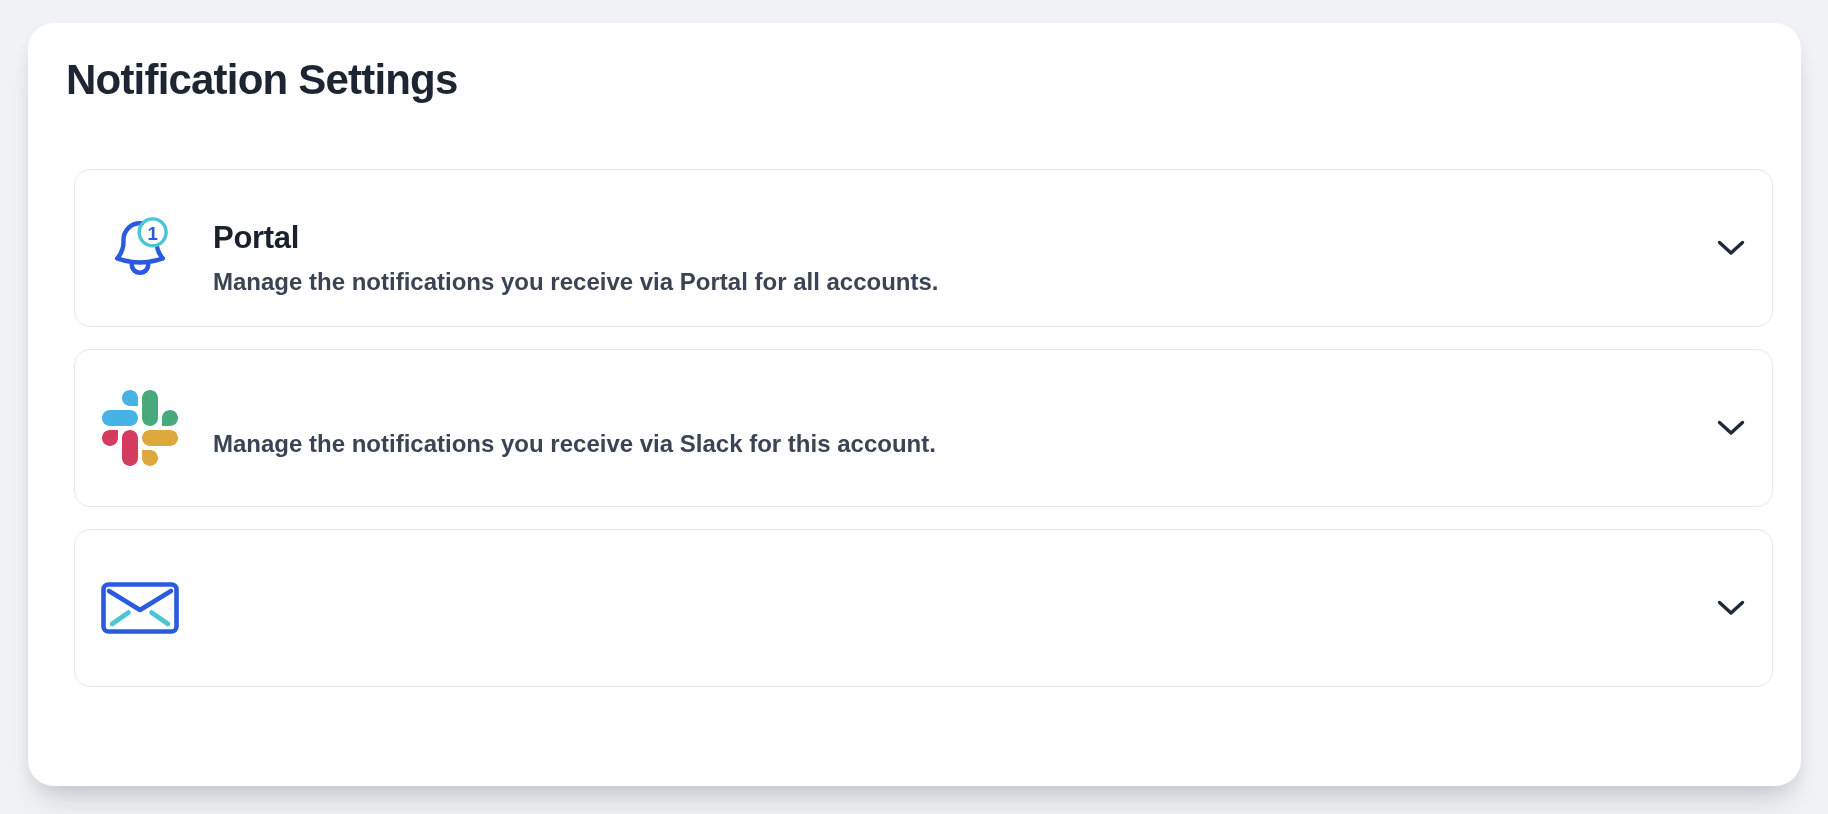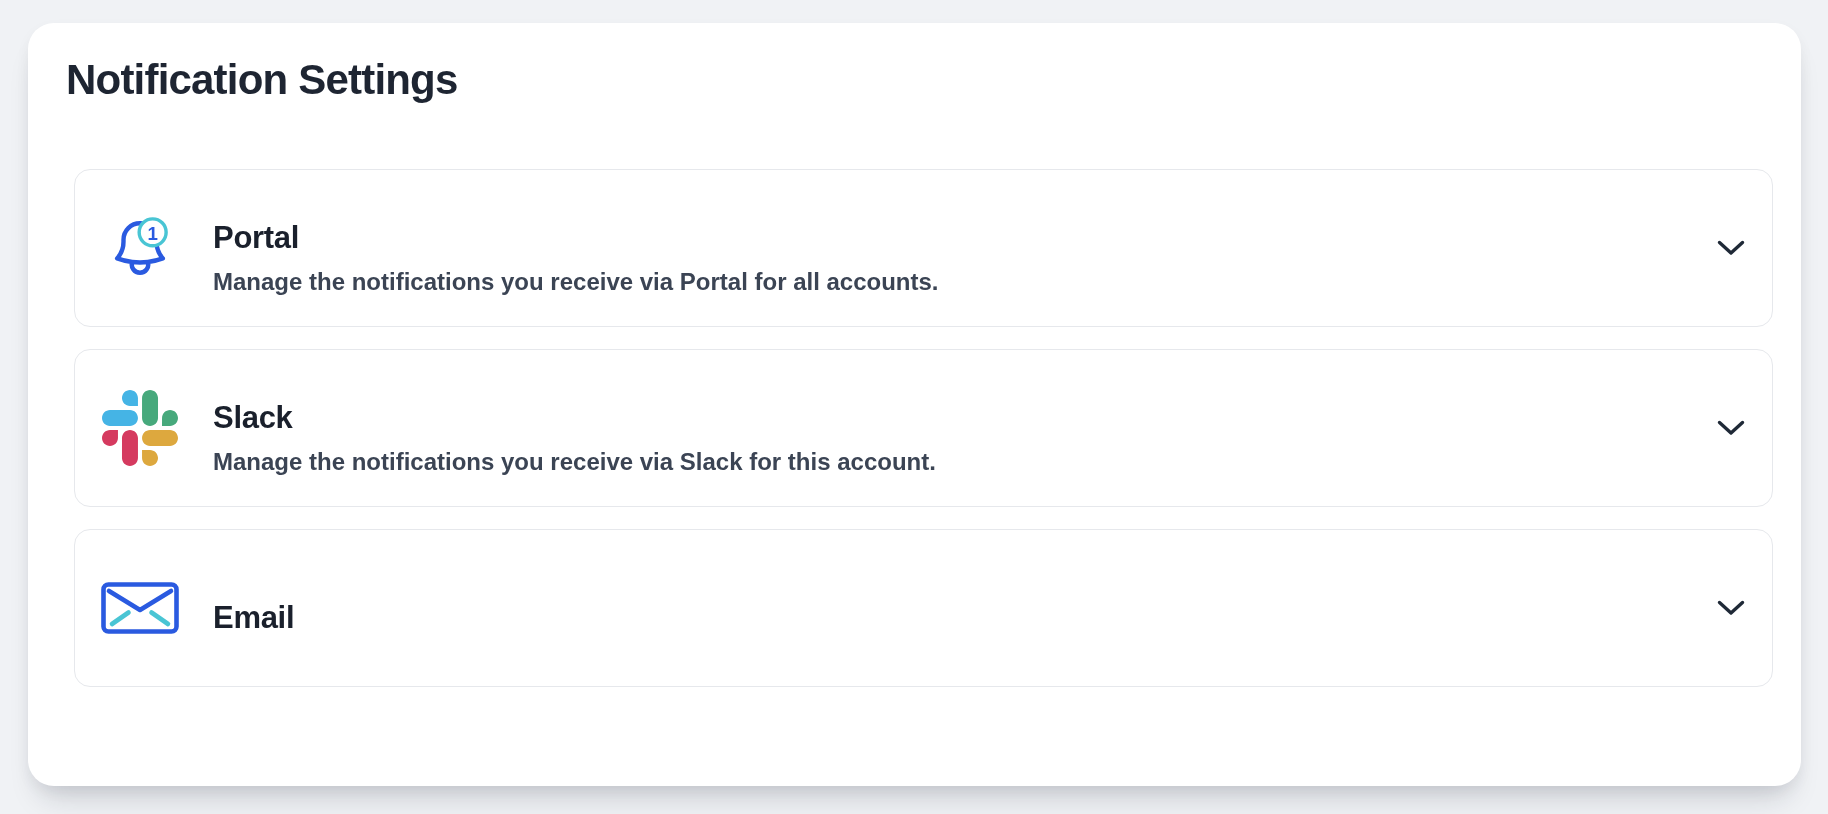--- a/index.html
+++ b/index.html
@@ -109,41 +109,39 @@
     <section class="card">
       <div class="icon-box">
         <svg width="76" height="76" viewBox="0 0 122.8 122.8">
           <path d="M25.8 77.6c0 7.1-5.8 12.9-12.9 12.9S0 84.7 0 77.6s5.8-12.9 12.9-12.9h12.9v12.9zM32.3 77.6c0-7.1 5.8-12.9 12.9-12.9s12.9 5.8 12.9 12.9v32.3c0 7.1-5.8 12.9-12.9 12.9s-12.9-5.8-12.9-12.9V77.6z" fill="#d53a5f"></path>
           <path d="M45.2 25.8c-7.1 0-12.9-5.8-12.9-12.9S38.1 0 45.2 0s12.9 5.8 12.9 12.9v12.9H45.2zM45.2 32.3c7.1 0 12.9 5.8 12.9 12.9s-5.8 12.9-12.9 12.9H12.9C5.8 58.1 0 52.3 0 45.2s5.8-12.9 12.9-12.9h32.3z" fill="#45b4e5"></path>
           <path d="M97 45.2c0-7.1 5.8-12.9 12.9-12.9s12.9 5.8 12.9 12.9-5.8 12.9-12.9 12.9H97V45.2zM90.5 45.2c0 7.1-5.8 12.9-12.9 12.9s-12.9-5.8-12.9-12.9V12.9C64.7 5.8 70.5 0 77.6 0s12.9 5.8 12.9 12.9v32.3z" fill="#47a97c"></path>
           <path d="M77.6 97c7.1 0 12.9 5.8 12.9 12.9s-5.8 12.9-12.9 12.9-12.9-5.8-12.9-12.9V97h12.9zM77.6 90.5c-7.1 0-12.9-5.8-12.9-12.9s5.8-12.9 12.9-12.9h32.3c7.1 0 12.9 5.8 12.9 12.9s-5.8 12.9-12.9 12.9H77.6z" fill="#dda83e"></path>
         </svg>
       </div>
       <div class="texts">
-        <h2 class="card-title">Slack</h2>
         <p class="card-desc">Manage the notifications you receive via Slack for this account.</p>
       </div>
       <div class="chev">
         <svg width="30" height="18" viewBox="0 0 30 18" fill="none">
           <path d="M3.5 3.5 L15 14 L26.5 3.5" stroke-width="3.4" stroke-linecap="round" stroke-linejoin="round" stroke="#1f2937"></path>
         </svg>
       </div>
     </section>
 
     <section class="card">
       <div class="icon-box">
         <svg width="78" height="52" viewBox="0 0 78 52" fill="none">
           <rect x="2.5" y="2.5" width="73" height="47" rx="5" stroke-width="4.6" stroke="#2a5ae0"></rect>
           <path d="M8 9 L39 28 L70 9" stroke-width="4.6" stroke-linecap="round" stroke-linejoin="round" stroke="#2a5ae0"></path>
           <path d="M11 42 L27.5 30.5" stroke-width="4.6" stroke-linecap="round" stroke="#49c5d4"></path>
           <path d="M67 42 L50.5 30.5" stroke-width="4.6" stroke-linecap="round" stroke="#49c5d4"></path>
         </svg>
       </div>
       <div class="texts">
-        <h2 class="card-title">Email</h2>
       </div>
       <div class="chev">
         <svg width="30" height="18" viewBox="0 0 30 18" fill="none">
           <path d="M3.5 3.5 L15 14 L26.5 3.5" stroke-width="3.4" stroke-linecap="round" stroke-linejoin="round" stroke="#1f2937"></path>
         </svg>
       </div>
     </section>
 
   </div>
 </div>

